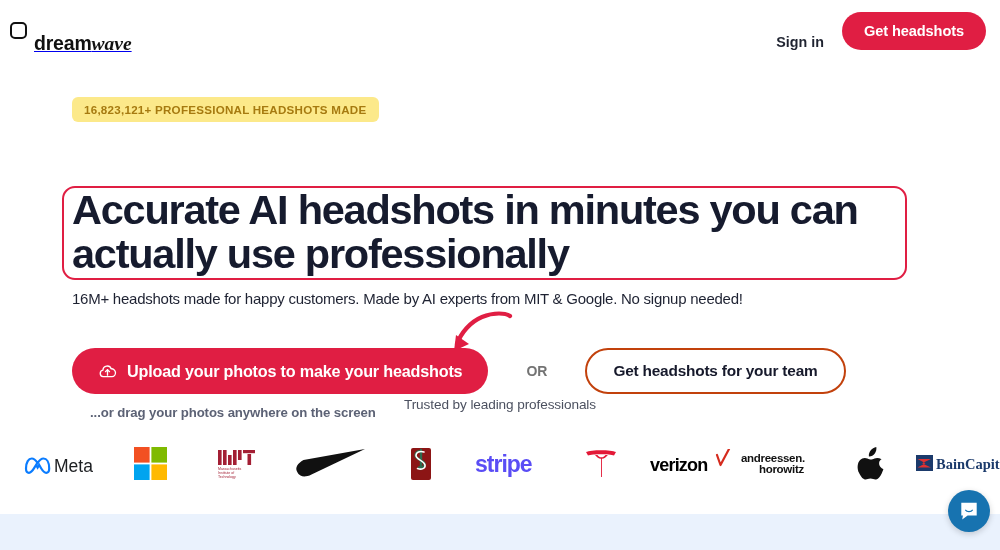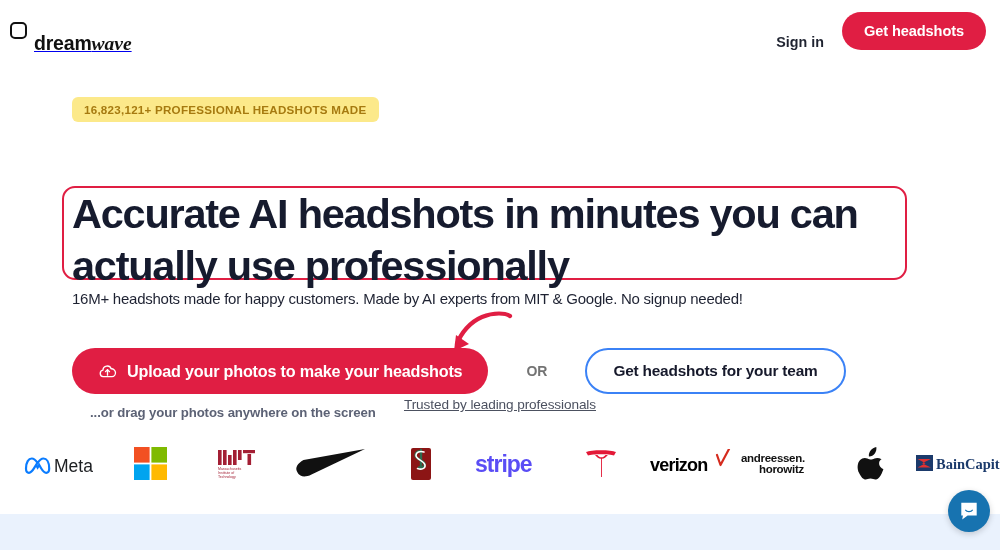--- a/index.html
+++ b/index.html
@@ -111,21 +111,21 @@
     border: 2.6px solid #e01e43;
     border-radius: 13px;
     pointer-events: none;
   }
   .headline {
     position: absolute;
     left: 72px;
     top: 127px;
     width: 840px;
     font-size: 41.5px;
-    line-height: 52px;
+    line-height: 44px;
     font-weight: 800;
     letter-spacing: -1.25px;
     color: #161b2e;
   }
 
   .subhead {
     position: absolute;
     left: 72px;
     top: 229px;
     font-size: 15px;
@@ -172,21 +172,21 @@
     white-space: nowrap;
   }
   .or-text {
     font-size: 14px;
     font-weight: 600;
     color: #737373;
   }
   .btn-team {
     background: #ffffff;
     color: #16192b;
-    border: 2px solid #3b82f6;
+    border: 2px solid #c2410c;
     border-radius: 999px;
     font-family: inherit;
     font-size: 15.4px;
     font-weight: 700;
     letter-spacing: -0.2px;
     padding: 0 26px;
     height: 46px;
     display: flex;
     align-items: center;
     cursor: pointer;
@@ -207,21 +207,20 @@
   
   .trusted {
     position: absolute;
     top: 397px;
     left: 0; right: 0;
     text-align: center;
     font-size: 13.6px;
     font-weight: 500;
     color: #4c5160;
     letter-spacing: -0.1px;
-    text-decoration: underline;
   }
 
   .logos {
     position: absolute;
     top: 438px;
     left: 16px;
     width: 1000px;
     height: 52px;
     display: flex;
     align-items: center;

